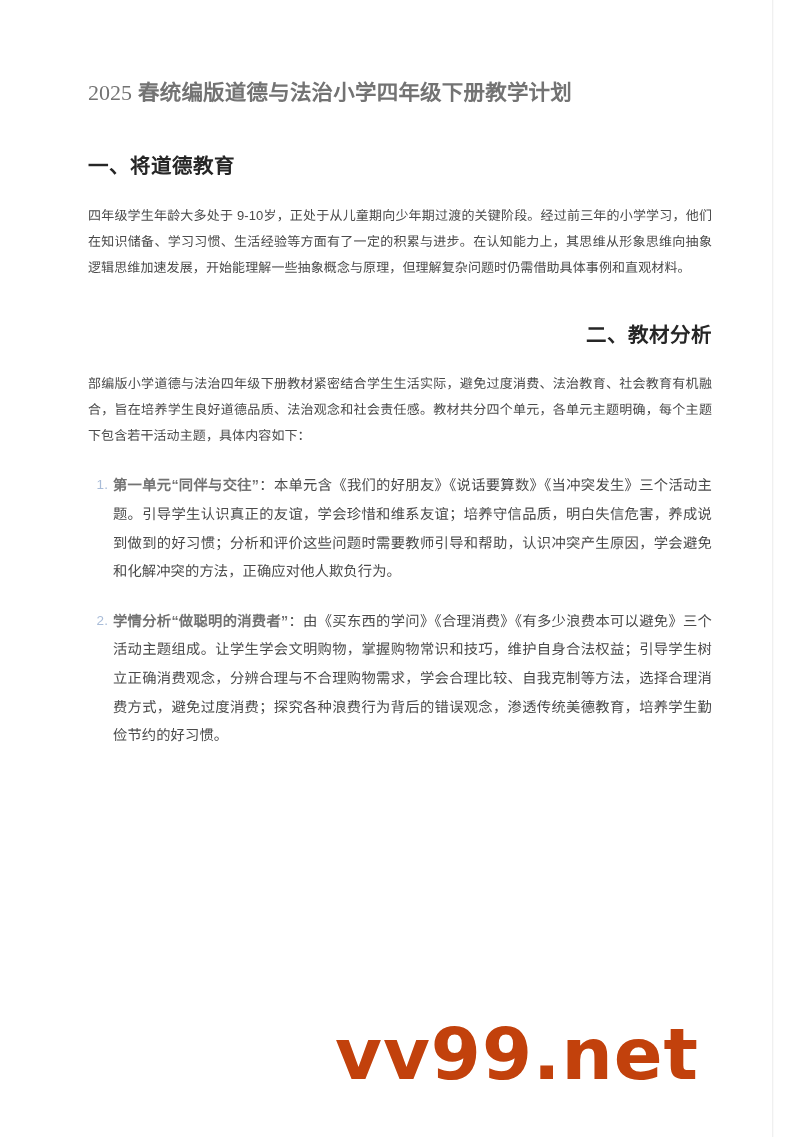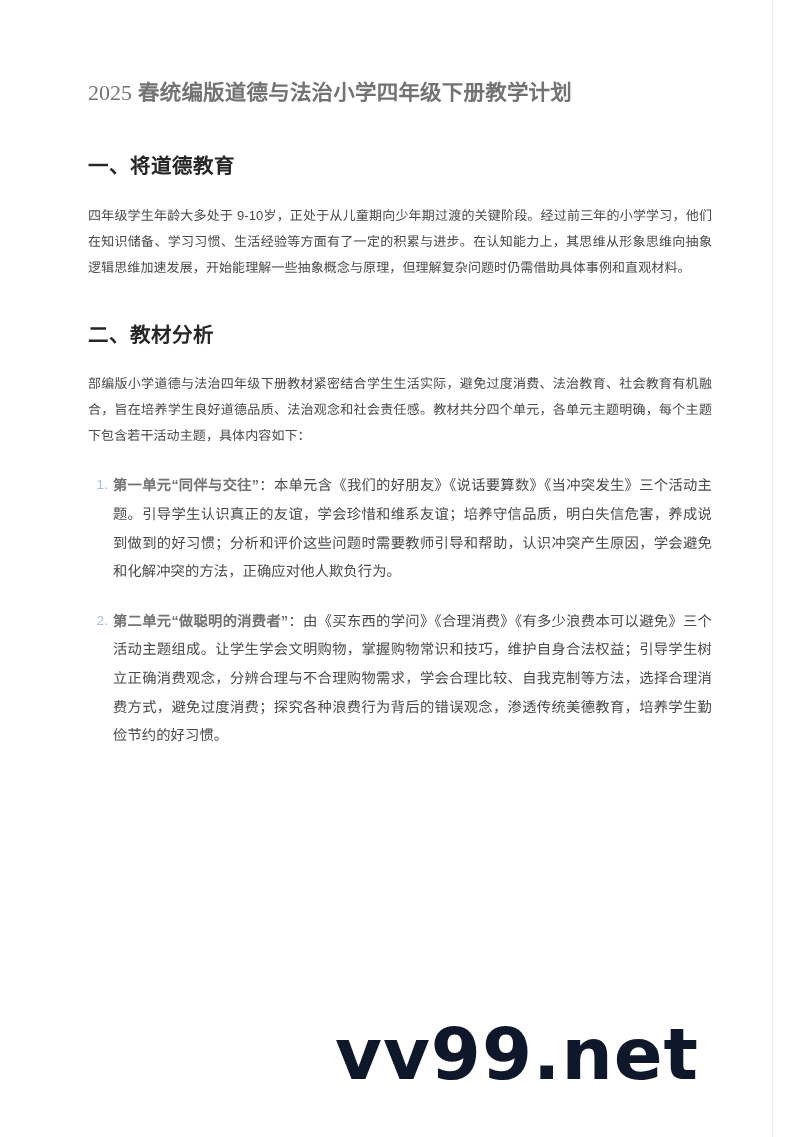--- a/index.html
+++ b/index.html
@@ -51,21 +51,21 @@
 
   
   .watermark {
     position: absolute;
     left: 335px;
     top: 1018px;
     font-family: "DejaVu Sans", sans-serif;
     font-weight: 700;
     font-size: 72px;
     letter-spacing: 1px;
-    color: #0f172a;
+    color: #c2410c;
     line-height: 1;
     user-select: none;
     white-space: nowrap;
     z-index: 0;
   }
 
   .content {
     position: relative;
     z-index: 1;
   }
@@ -91,20 +91,21 @@
   .h2 {
     margin: 0 0 22px 0;
     font-size: 20.5px;
     font-weight: 700;
     color: #262626;
     line-height: 1.4;
     letter-spacing: 0.5px;
   }
   .h2.spaced {
     margin-top: 40px;
+    text-align: right;
   }
 
   
   .p {
     margin: 0 0 22px 0;
     font-size: 13px;
     line-height: 2.0;
     color: #4a4a4a;
     text-align: justify;
     text-justify: inter-character;
@@ -174,19 +175,19 @@
     <p class="p">四年级学生年龄大多处于 9-10岁，正处于从儿童期向少年期过渡的关键阶段。经过前三年的小学学习，他们在知识储备、学习习惯、生活经验等方面有了一定的积累与进步。在认知能力上，其思维从形象思维向抽象逻辑思维加速发展，开始能理解一些抽象概念与原理，但理解复杂问题时仍需借助具体事例和直观材料。</p>
 
     <h2 class="h2 spaced">二、教材分析</h2>
     <p class="p">部编版小学道德与法治四年级下册教材紧密结合学生生活实际，避免过度消费、法治教育、社会教育有机融合，旨在培养学生良好道德品质、法治观念和社会责任感。教材共分四个单元，各单元主题明确，每个主题下包含若干活动主题，具体内容如下：</p>
 
     <ol class="olist">
       <li>
         <b>第一单元“同伴与交往”</b><span>：本单元含《我们的好朋友》《说话要算数》《当冲突发生》三个活动主题。引导学生认识真正的友谊，学会珍惜和维系友谊；培养守信品质，明白失信危害，养成说到做到的好习惯；分析和评价这些问题时需要教师引导和帮助，认识冲突产生原因，学会避免和化解冲突的方法，正确应对他人欺负行为。</span>
       </li>
       <li>
-        <b>第二单元“做聪明的消费者”</b><span>：由《买东西的学问》《合理消费》《有多少浪费本可以避免》三个活动主题组成。让学生学会文明购物，掌握购物常识和技巧，维护自身合法权益；引导学生树立正确消费观念，分辨合理与不合理购物需求，学会合理比较、自我克制等方法，选择合理消费方式，避免过度消费；探究各种浪费行为背后的错误观念，渗透传统美德教育，培养学生勤俭节约的好习惯。</span>
+        <b>学情分析“做聪明的消费者”</b><span>：由《买东西的学问》《合理消费》《有多少浪费本可以避免》三个活动主题组成。让学生学会文明购物，掌握购物常识和技巧，维护自身合法权益；引导学生树立正确消费观念，分辨合理与不合理购物需求，学会合理比较、自我克制等方法，选择合理消费方式，避免过度消费；探究各种浪费行为背后的错误观念，渗透传统美德教育，培养学生勤俭节约的好习惯。</span>
       </li>
 
     </ol>
 
   </div>
 </div>
 
 </body></html>

